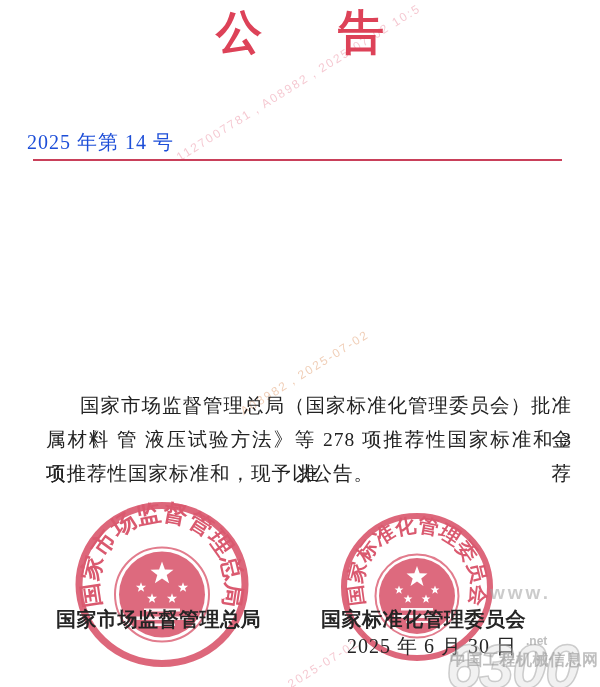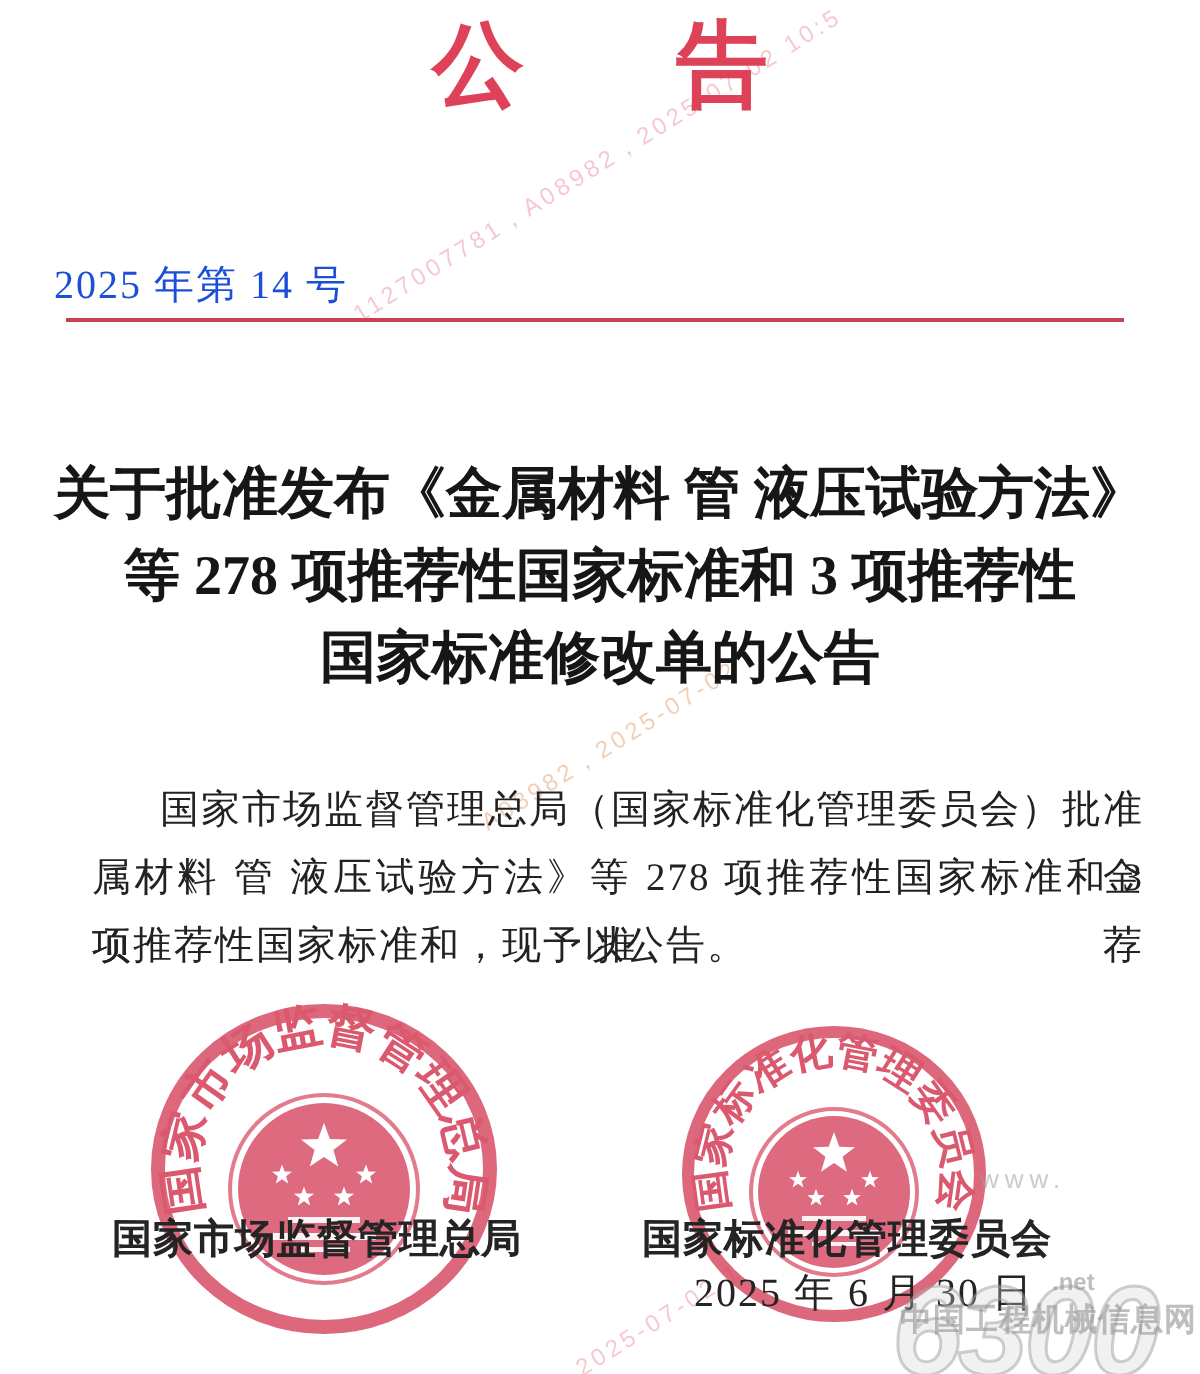--- a/index.html
+++ b/index.html
@@ -113,21 +113,21 @@
   
   .site-logo {
     position: absolute;
     left: 450px; top: 582px; width: 150px; height: 85px;
     z-index: 5;
     font-family: "Liberation Sans", "DejaVu Sans", sans-serif;
     pointer-events: none;
   }
   .logo-www {
     position: absolute; left: 40px; top: 0;
-    font-size: 13px; font-weight: normal; letter-spacing: 3px;
+    font-size: 19px; font-weight: bold; letter-spacing: 3px;
     color: rgba(160,160,160,0.55);
   }
   .logo-number {
     position: absolute; left: -4px; top: 0px;
     font-size: 63px; font-weight: bold; font-style: italic;
     color: rgba(210,210,210,0.32);
     -webkit-text-stroke: 1.5px rgba(150,150,150,0.45);
     letter-spacing: -2px;
     margin-top: 48px;
   }
@@ -154,25 +154,20 @@
 
   <div class="announce-title">
     <span>公</span>
     <span>告</span>
   </div>
 
   <div class="doc-number">2025 年第 14 号</div>
 
   <div class="red-rule"></div>
 
-  <div class="main-title">
-    <div>关于批准发布《金属材料 管 液压试验方法》</div>
-    <div>等 278 项推荐性国家标准和 3 项推荐性</div>
-    <div>国家标准修改单的公告</div>
-  </div>
 
   <div class="body-text">
     <div class="body-line indent justified">国家市场监督管理总局（国家标准化管理委员会）批准《金</div>
     <div class="body-line justified">属材料 管 液压试验方法》等 278 项推荐性国家标准和 3 项推荐</div>
     <div class="body-line">项推荐性国家标准和，现予以公告。</div>
   </div>
 
   <svg id="seal-left" class="seal" viewBox="-90 -85 180 170">
     <defs>
       <path id="arcL" d="M -59.3 24 A 64 64 0 1 1 59.3 24" fill="none"></path>

